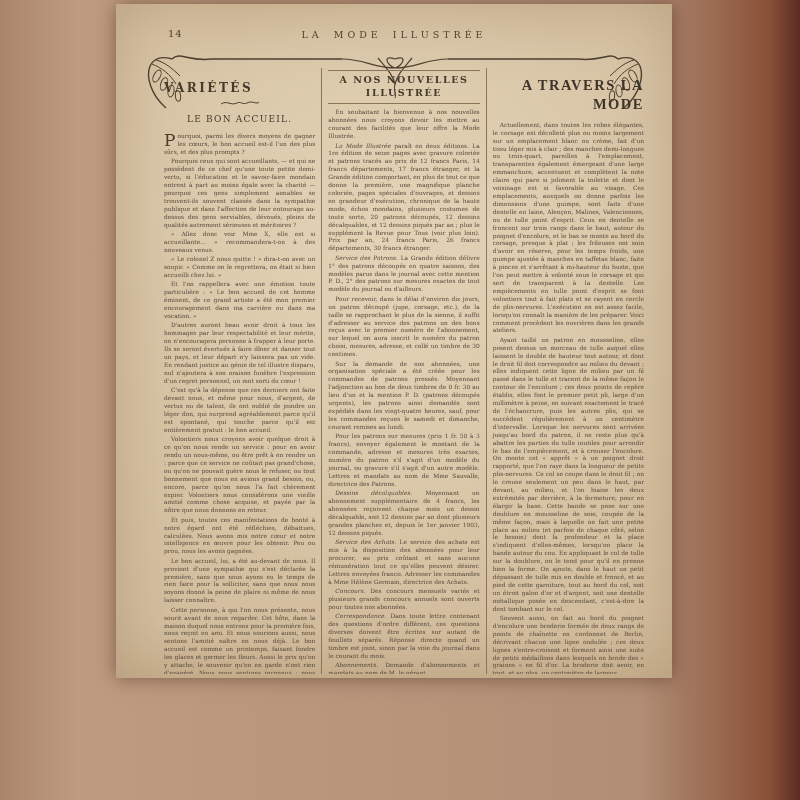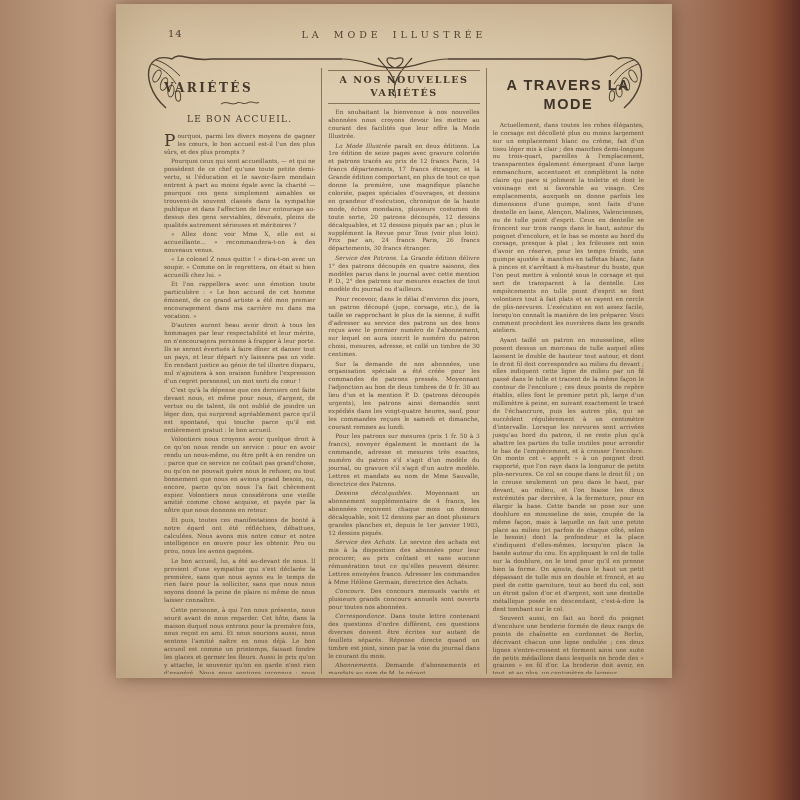--- a/index.html
+++ b/index.html
@@ -29,21 +29,21 @@
   .divider-swash path{stroke:#4e4030;fill:none;}
   .h-accueil{font-size:9px;font-weight:normal;letter-spacing:1.2px;text-align:center;color:#453a2b;margin:0 0 8px 0;}
   .dropcap{float:left;font-size:17px;line-height:12px;padding:1px 2px 0 0;color:#4a3c2c;}
   .intro-para{text-indent:0;}
 
   .col-mid{padding-top:2px;}
   .h-abonnees{font-size:9.5px;font-weight:bold;letter-spacing:1.6px;text-align:center;color:#453a2b;
     border-top:1px solid #8a755a;border-bottom:1px solid #8a755a;padding:3px 0 4px 0;margin:0 0 5px 0;}
 
   .col-right{padding-top:8px;}
-  .h-mode{font-size:14.5px;font-weight:bold;letter-spacing:1.5px;text-align:center;color:#3f342a;margin:0 0 7px 0;font-family:Liberation Sans, sans-serif;}
+  .h-mode{font-size:14.5px;font-weight:bold;letter-spacing:1.5px;text-align:right;color:#3f342a;margin:0 0 7px 0;font-family:Liberation Serif, serif;}
 </style>
 </head>
 <body>
 
 <div class="backdrop">
   <div class="paper">
 
     <div class="page-num">14</div>
     <div class="masthead">LA MODE ILLUSTRÉE</div>
 
@@ -99,21 +99,21 @@
             <p class="para">Volontiers nous croyons avoir quelque droit à ce qu'on nous rende un service : pour en avoir rendu un nous-même, ou être prêt à en rendre un : parce que ce service ne coûtait pas grand'chose, ou qu'on ne pouvait guère nous le refuser, ou tout bonnement que nous en avions grand besoin, ou, encore, parce qu'on nous l'a fait chèrement expier. Volontiers nous considérons une vieille amitié comme chose acquise, et payée par la nôtre que nous donnons en retour.</p>
             <p class="para">Et puis, toutes ces manifestations de bonté à notre égard ont été réfléchies, débattues, calculées. Nous avons mis notre cœur et notre intelligence en œuvre pour les obtenir. Peu ou prou, nous les avons gagnées.</p>
             <p class="para">Le bon accueil, lui, a été au-devant de nous. Il provient d'une sympathie qui s'est déclarée la première, sans que nous ayons eu le temps de rien faire pour la solliciter, sans que nous nous soyons donné la peine de plaire ni même de nous laisser connaître.</p>
             <p class="para">Cette personne, à qui l'on nous présente, nous sourit avant de nous regarder. Cet hôte, dans la maison duquel nous entrons pour la première fois, nous reçoit en ami. Et nous sourions aussi, nous sentons l'amitié naître en nous déjà. Le bon accueil est comme un printemps, faisant fondre les glaces et germer les fleurs. Aussi le prix qu'on y attache, le souvenir qu'on en garde n'ont rien d'exagéré. Nous nous sentions inconnus ; nous nous trouvions solitaires ; nous étions incertains de nous-mêmes, gênés, timides ou maussades. Un bon accueil nous a transformés, et nous lui restons souvent redevables du courage qui a soutenu nos débuts dans une carrière ou dans le monde, et, par conséquent, d'une part dans l'heureux résultat de nos efforts.</p>
             <p class="para">La Revue pour Tous s'acquitte donc aujourd'hui d'une dette très douce en exprimant sa reconnaissance pour l'accueil si cordial, si touchant, si magnifique qu'elle a reçu de ses abonnées de la première heure et aussi de la seconde : de celles qui, avant de la connaître, de savoir précisément qui elle serait, lui ont ouvert leur porte sur son seul titre de fille de la Mode Illustrée et de l'Enseignement, comme de celles qui, à son apparition, lui ont si vite accordé et si chaudement exprimé leur sympathie.</p>
           </div>
 
       </div>
 
       <div class="col col-mid">
-        <h2 class="h-abonnees">A NOS NOUVELLES VARIÉTÉS</h2>
+        <h2 class="h-abonnees">A NOS NOUVELLES ILLUSTRÉE</h2>
         <div>
             <p class="para">En souhaitant la bienvenue à nos nouvelles abonnées nous croyons devoir les mettre au courant des facilités que leur offre la Mode Illustrée.</p>
             <p class="para"><i>La Mode Illustrée </i>paraît en deux éditions. La 1re édition de seize pages avec gravure coloriée et patrons tracés au prix de 12 francs Paris, 14 francs départements, 17 francs étranger, et la Grande édition comportant, en plus de tout ce que donne la première, une magnifique planche coloriée, pages spéciales d'ouvrages, et dessins en grandeur d'exécution, chronique de la haute mode, échos mondains, plusieurs costumes de toute sorte, 20 patrons découpés, 12 dessins décalquables, et 12 dessins piqués par an ; plus le supplément la Revue pour Tous (voir plus loin). Prix par an, 24 francs Paris, 26 francs départements, 30 francs étranger.</p>
             <p class="para"><i>Service des Patrons. </i>La Grande édition délivre 1° des patrons découpés en quatre saisons, des modèles parus dans le journal avec cette mention P. D., 2° des patrons sur mesures exactes de tout modèle du journal ou d'ailleurs.</p>
             <p class="para">Pour recevoir, dans le délai d'environ dix jours, un patron découpé (jupe, corsage, etc.), de la taille se rapprochant le plus de la sienne, il suffit d'adresser au service des patrons un des bons reçus avec le premier numéro de l'abonnement, sur lequel on aura inscrit le numéro du patron choisi, mesures, adresse, et collé un timbre de 30 centimes.</p>
             <p class="para">Sur la demande de nos abonnées, une organisation spéciale a été créée pour les commandes de patrons pressés. Moyennant l'adjonction au bon de deux timbres de 0 fr. 30 au lieu d'un et la mention P. D. (patrons découpés urgents), les patrons ainsi demandés sont expédiés dans les vingt-quatre heures, sauf, pour les commandes reçues le samedi et dimanche, courant remises au lundi.</p>
             <p class="para">Pour les patrons sur mesures (prix 1 fr. 50 à 3 francs), envoyer également le montant de la commande, adresse et mesures très exactes, numéro du patron s'il s'agit d'un modèle du journal, ou gravure s'il s'agit d'un autre modèle. Lettres et mandats au nom de Mme Sauvalle, directrice des Patrons.</p>
             <p class="para"><i>Dessins décalquables. </i>Moyennant un abonnement supplémentaire de 4 francs, les abonnées reçoivent chaque mois un dessin décalquable, soit 12 dessins par an dont plusieurs grandes planches et, depuis le 1er janvier 1903, 12 dessins piqués.</p>
             <p class="para"><i>Service des Achats. </i>Le service des achats est mis à la disposition des abonnées pour leur procurer, au prix coûtant et sans aucune rémunération tout ce qu'elles peuvent désirer. Lettres envoyées franco. Adresser les commandes à Mme Hélène Germain, directrice des Achats.</p>
             <p class="para"><i>Concours. </i>Des concours mensuels variés et plusieurs grands concours annuels sont ouverts pour toutes nos abonnées.</p>

